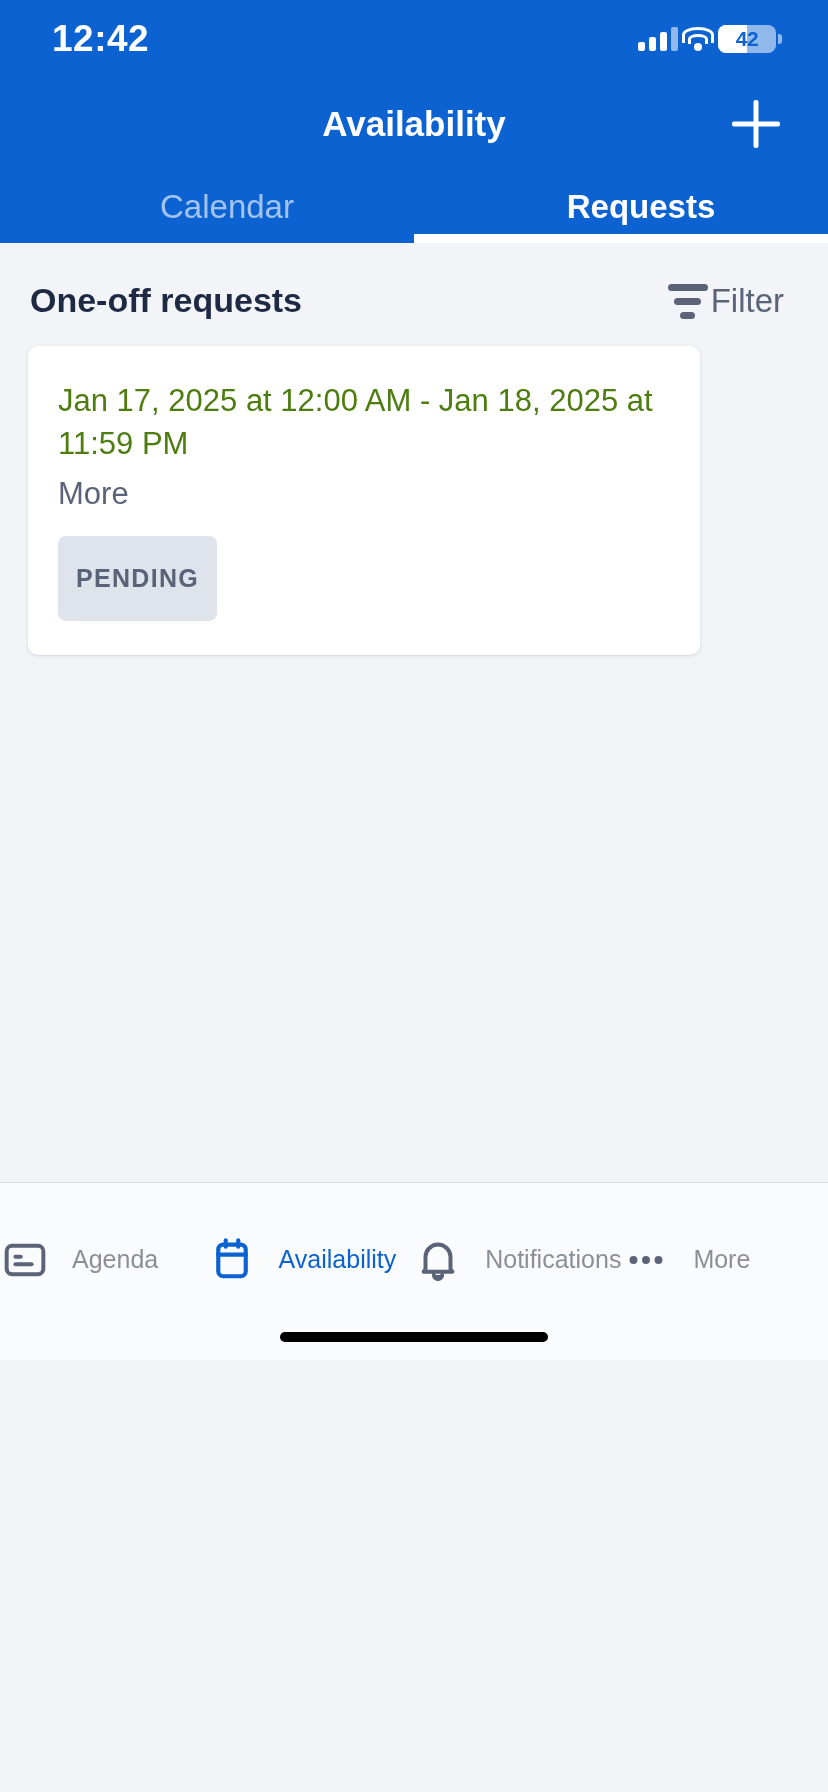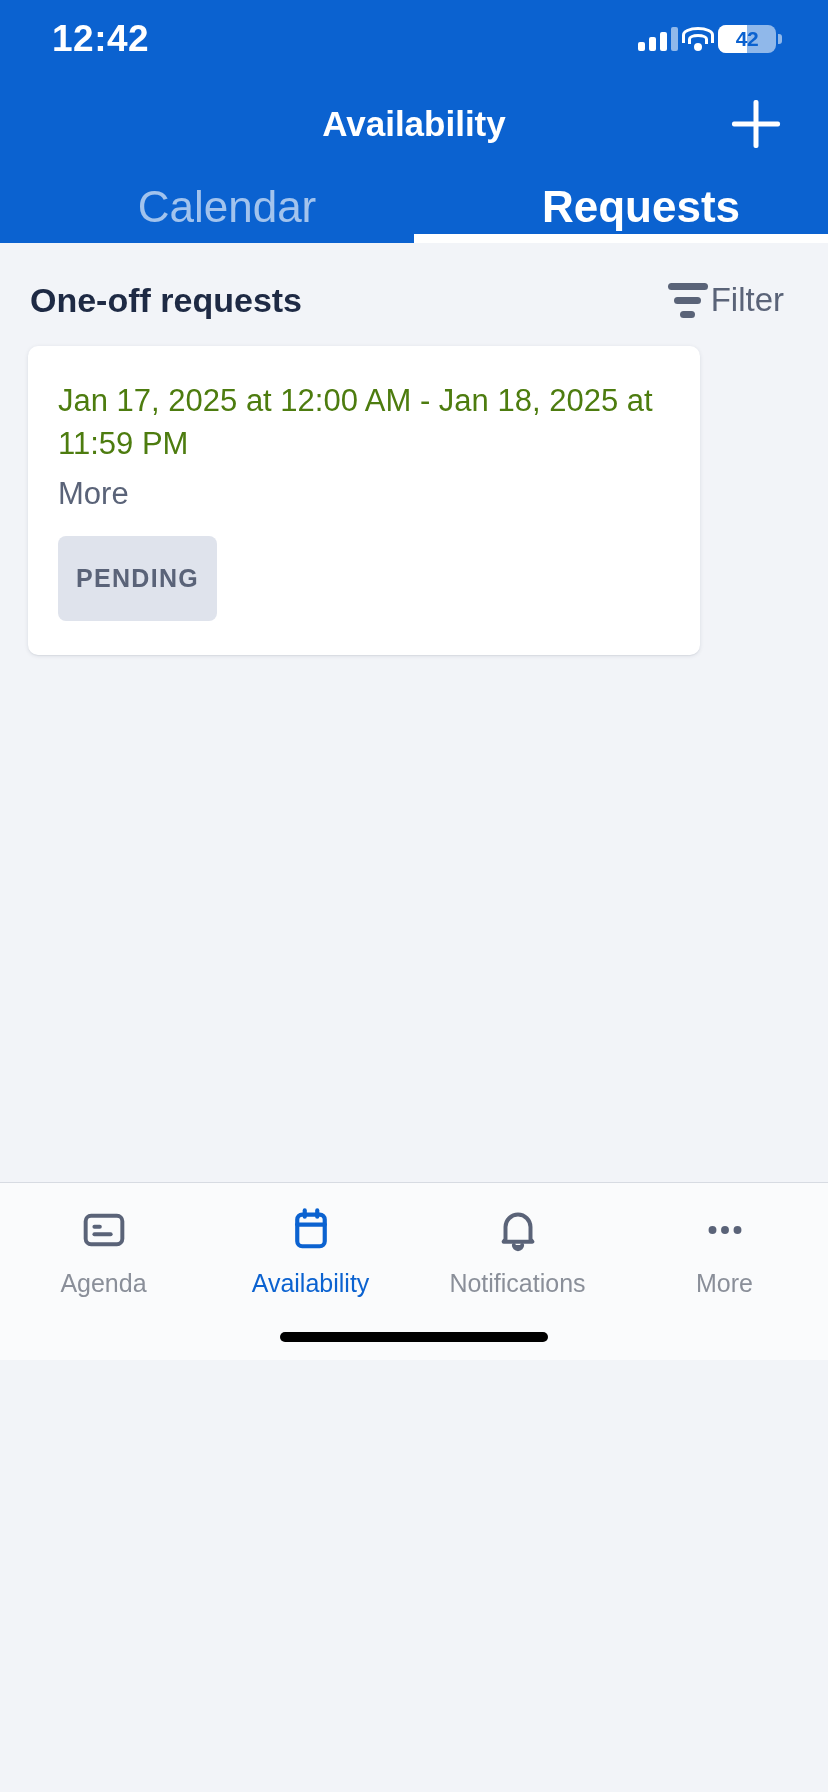--- a/index.html
+++ b/index.html
@@ -51,30 +51,30 @@
   .nav-title { color:#fff; font-size:35px; font-weight:700; }
   .add-btn { position:absolute; right:46px; top:50%; transform:translateY(-50%);
              width:52px; height:52px; }
   .add-btn::before, .add-btn::after { content:""; position:absolute; background:#fff;
              border-radius:2px; left:50%; top:50%; }
   .add-btn::before { width:48px; height:5px; transform:translate(-50%,-50%); }
   .add-btn::after  { width:5px; height:48px; transform:translate(-50%,-50%); }
 
   .tabs { display:flex; height:73px; position:relative; }
   .tab { flex:1; display:flex; align-items:center; justify-content:center;
-         font-size:44px; position:relative;margin-left:40px; }
+         font-size:33px; position:relative;margin-left:40px; }
   .tab.inactive { color:rgba(255,255,255,.62); font-weight:400; }
   .tab.active { color:#fff; font-weight:700; }
   .tab-indicator { position:absolute; bottom:0; left:50%; width:50%; height:9px;
                    background:#fff; }
 
   
   .content { flex:1; background:#F2F4F8; overflow:hidden; }
 
-  .section-head { display:flex; align-items:flex-start; justify-content:space-between;
+  .section-head { display:flex; align-items:flex-end; justify-content:space-between;
                   padding:38px 44px 0 30px; }
   .section-title { font-size:34px; font-weight:700; color:#1E2A44; }
   .filter-btn { display:flex; align-items:center; gap:3px; }
   .filter-icon { display:flex; flex-direction:column; align-items:center; gap:7px; width:40px; }
   .filter-icon i { display:block; height:7px; background:#5A6378; border-radius:4px; }
   .filter-icon i:nth-child(1){ width:40px; }
   .filter-icon i:nth-child(2){ width:27px; }
   .filter-icon i:nth-child(3){ width:15px; }
   .filter-label { font-size:33px; color:#5A6378; }
 
@@ -85,21 +85,21 @@
   .card-date { font-size:31px; color:#4d7c0f; line-height:1.38; margin-bottom:10px; }
   .card-reason { font-size:31px; color:#5A6378; margin-bottom:24px; }
   .badge { display:inline-block; background:#DFE3EC; color:#5A6378;
            font-size:25px; font-weight:700; letter-spacing:1.3px;
            padding:28px 18px; border-radius:8px; }
 
   
   .bottomnav { flex:0 0 178px; background:#FAFBFC; border-top:1px solid #D7DBE2;
                display:flex; flex-direction:column; }
   .bn-items { display:flex; flex:1; padding-top:22px; }
-  .bn-item { flex:1; display:flex; flex-direction:column; align-items:center; gap:14px; }
+  .bn-item { flex:1; display:flex; flex-direction:row; align-items:center; gap:22px; }
   .bn-label { font-size:25px; color:#8A8F99; }
   .bn-item.active .bn-label { color:#0B62D0; }
   .bn-icon { width:50px; height:50px; position:relative; }
 
   .home-indicator-wrap { height:46px; display:flex; align-items:center; justify-content:center; }
   .home-indicator { width:268px; height:10px; background:#000; border-radius:6px; }
 </style>
 </head>
 <body>
 

